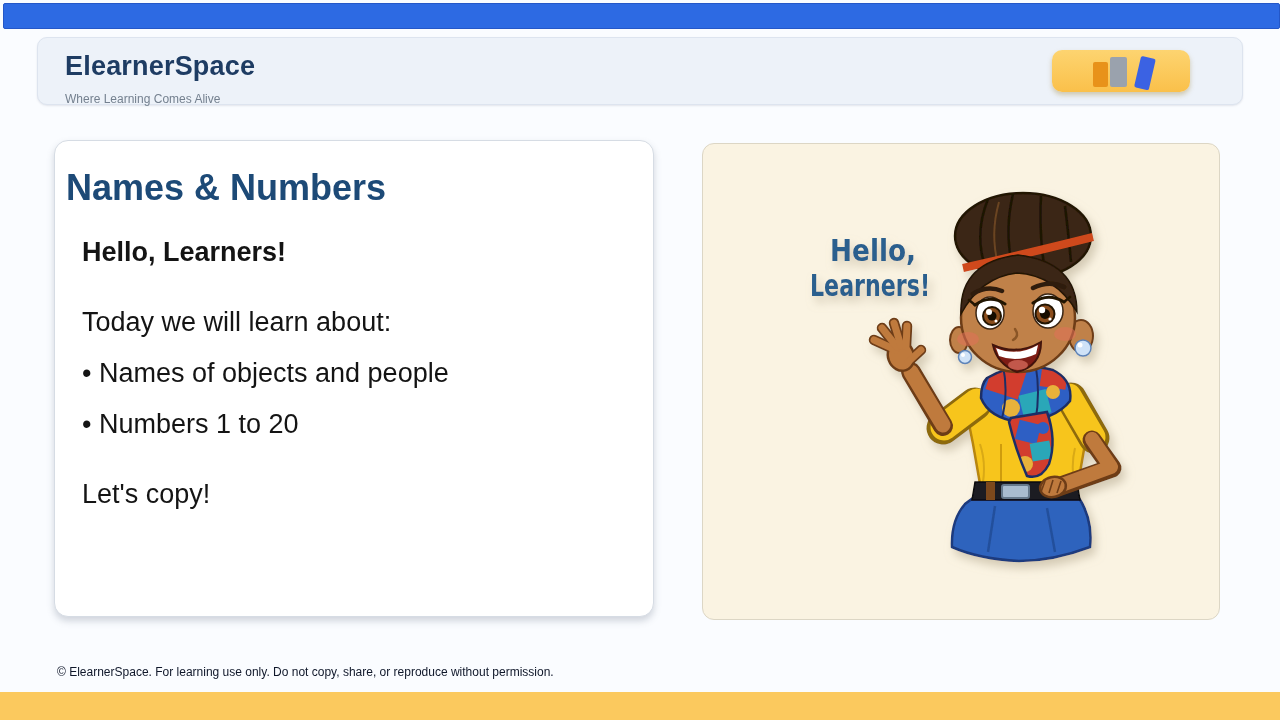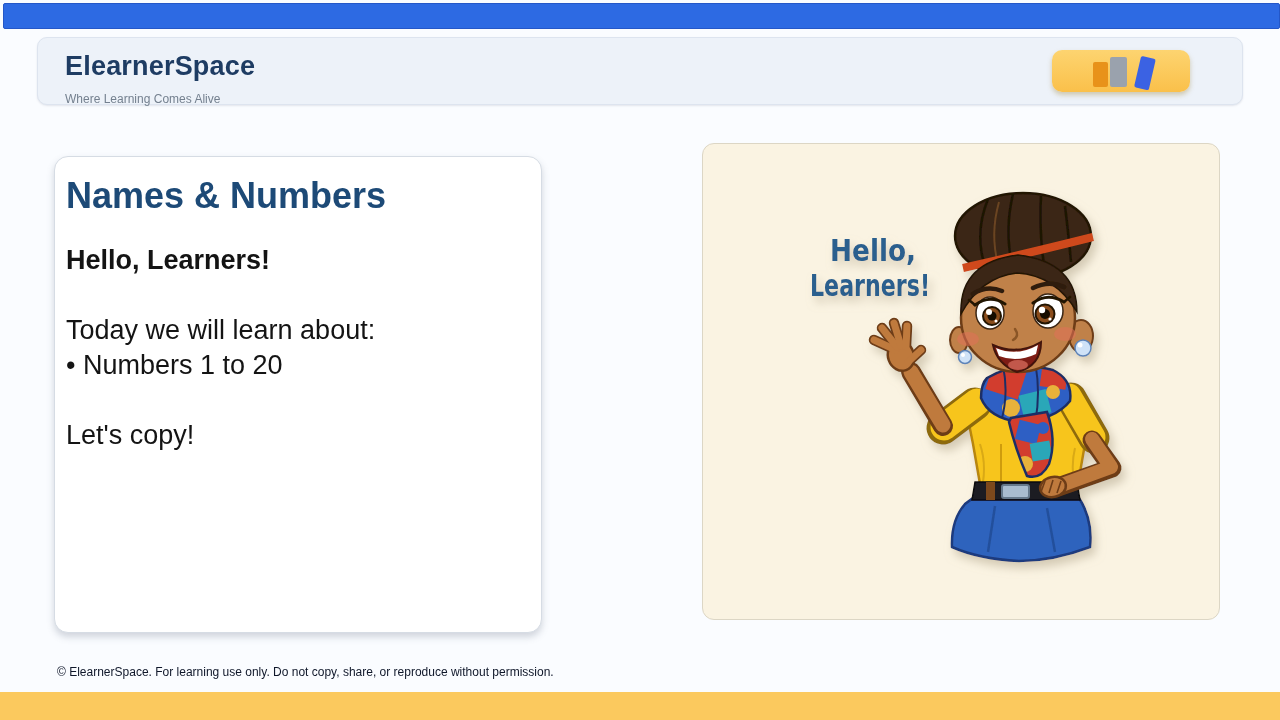--- a/index.html
+++ b/index.html
@@ -19,25 +19,25 @@
     background:linear-gradient(180deg,#fdd470,#fac04a);border-radius:10px;
     box-shadow:0 3px 5px rgba(150,120,40,.35);
     display:flex;align-items:flex-end;justify-content:center;gap:2px;
     padding-bottom:5px;box-sizing:border-box}
   .book{display:block;border-radius:2px}
   .book-orange{width:15px;height:25px;background:#e8921a}
   .book-gray{width:17px;height:30px;background:#9aa2ad}
   .book-blue{width:15px;height:32px;background:#3b62e3;transform:rotate(13deg);
     transform-origin:bottom left;margin-left:5px}
 
-  .lesson-card{position:absolute;left:54px;top:156px;width:488px;height:477px;
+  .lesson-card{position:absolute;left:54px;top:140px;width:600px;height:477px;
     box-sizing:border-box;background:#ffffff;border:1px solid #d6dce4;border-radius:14px;
-    box-shadow:0 4px 7px rgba(100,110,130,.28);padding:17px 24px 0 11px}
+    box-shadow:0 4px 7px rgba(100,110,130,.28);padding:25px 24px 0 11px}
   .slide-title{font-size:36px;font-weight:bold;color:#1d4a77;margin:0;line-height:44px}
-  .lesson-text{font-size:27px;color:#141414;line-height:35px;margin:0}
+  .lesson-text{font-size:27px;color:#141414;line-height:35px;margin:16px}
   .greeting{font-weight:bold;margin-top:25px}
   .intro{margin-top:35px}
   .closing{margin-top:35px}
 
   .illustration-panel{position:absolute;left:702px;top:143px;width:518px;height:477px;
     box-sizing:border-box;background:#faf3e2;border:1px solid #dcd6c5;border-radius:12px;
     overflow:hidden}
   .illustration-panel svg{display:block}
   .speech{font-family:"DejaVu Sans",sans-serif;font-weight:bold;font-size:30px;fill:#2a5f8e}
 
@@ -58,20 +58,21 @@
     <span class="book book-orange"></span>
     <span class="book book-gray"></span>
     <span class="book book-blue"></span>
   </div>
 </div>
 
 <div class="lesson-card">
   <h1 class="slide-title">Names &amp; Numbers</h1>
   <p class="lesson-text greeting">Hello, Learners!</p>
   <p class="lesson-text intro">Today we will learn about:</p>
+  <p class="lesson-text bullet">• Names of objects and people</p>
   <p class="lesson-text bullet">• Numbers 1 to 20</p>
   <p class="lesson-text closing">Let's copy!</p>
 </div>
 
 <div class="illustration-panel">
   <svg viewBox="0 0 516 475" width="516" height="475">
     <defs>
       <filter id="soft" x="-20%" y="-20%" width="140%" height="140%">
         <feDropShadow dx="4" dy="6" stdDeviation="5" flood-color="#b4a98e" flood-opacity="0.55"></feDropShadow>
       </filter>

